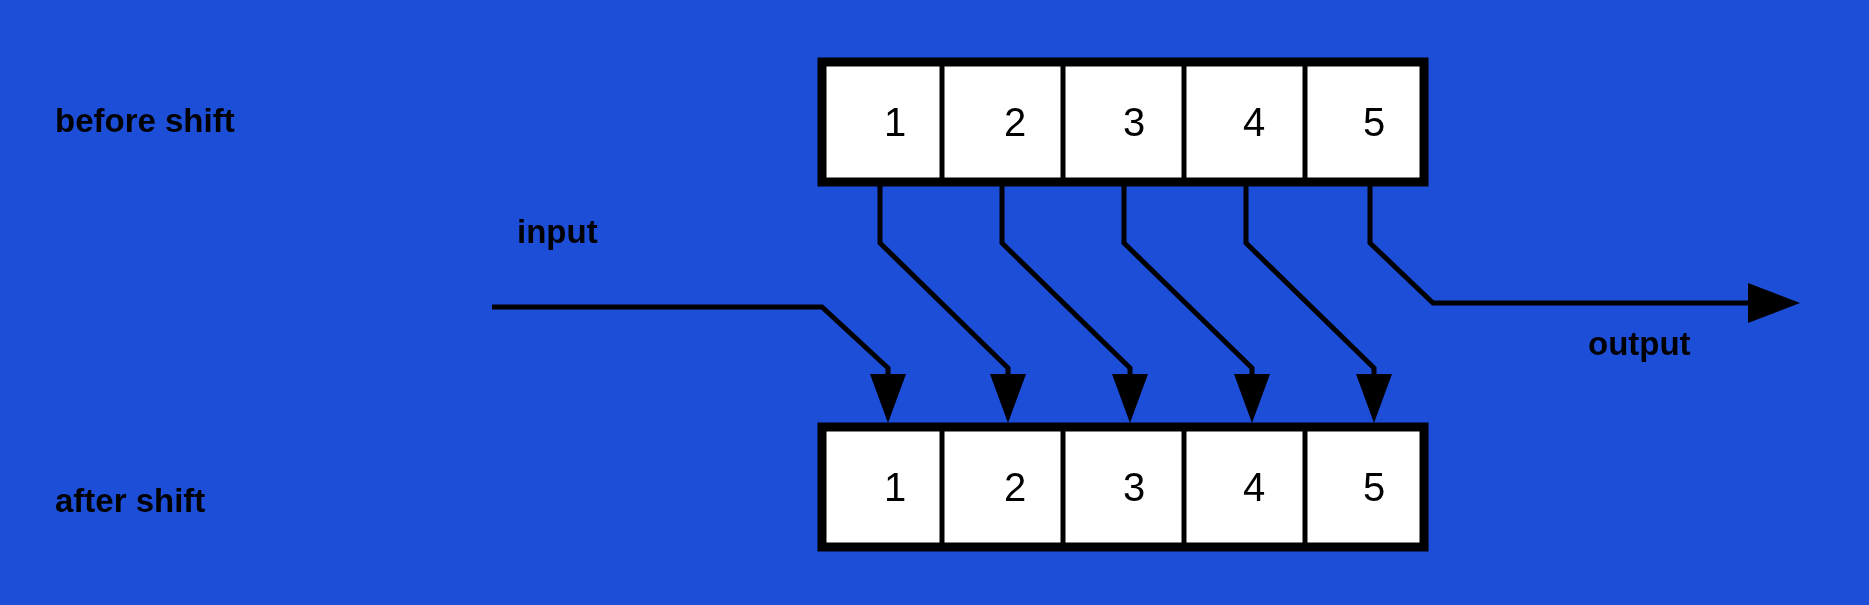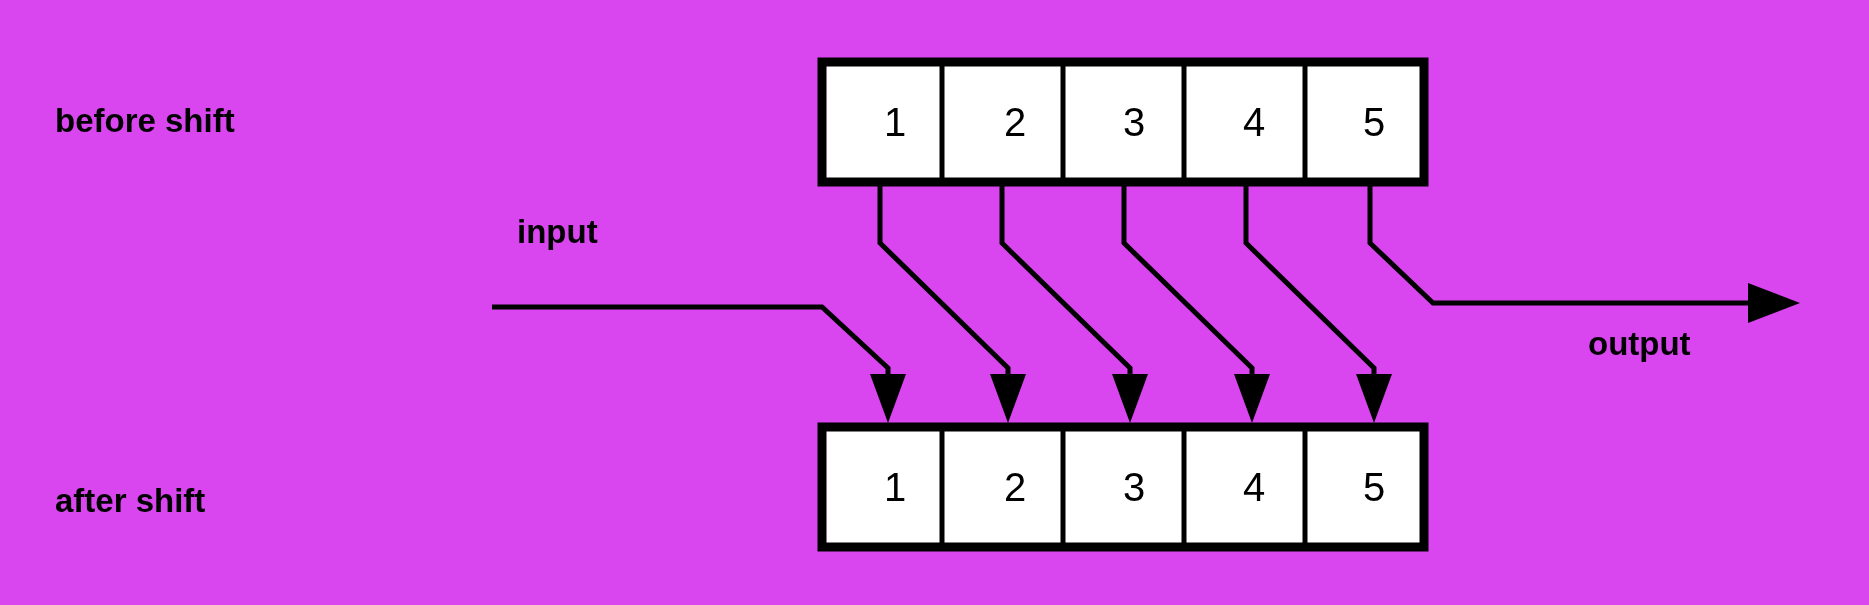--- a/index.html
+++ b/index.html
@@ -10,21 +10,21 @@
   body {
     width: 1869px;
     height: 605px;
     font-family: "Liberation Sans", sans-serif;
     overflow: hidden;
   }
   #diagram-root {
     position: relative;
     width: 1869px;
     height: 605px;
-    background: #d946ef;
+    background: #1d4ed8;
   }
   svg.diagram-canvas {
     position: absolute;
     top: 0;
     left: 0;
     width: 1869px;
     height: 605px;
     display: block;
   }
   .side-label {

